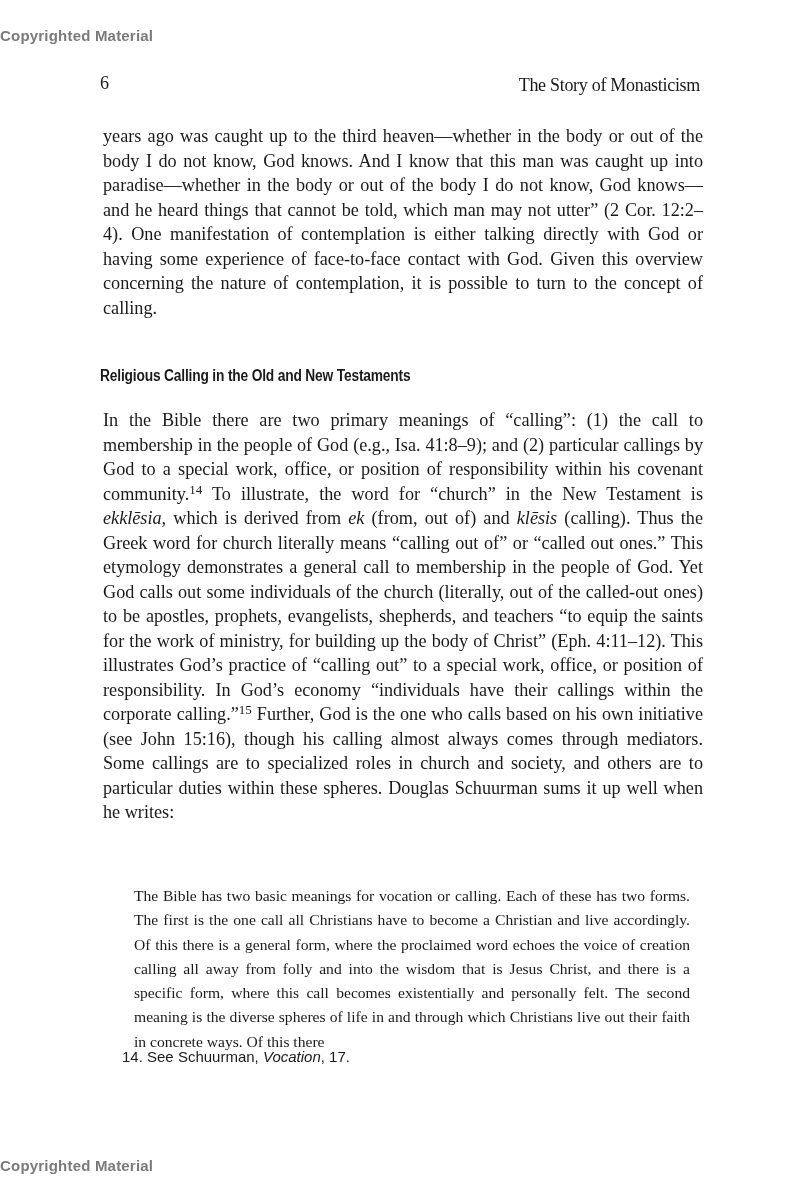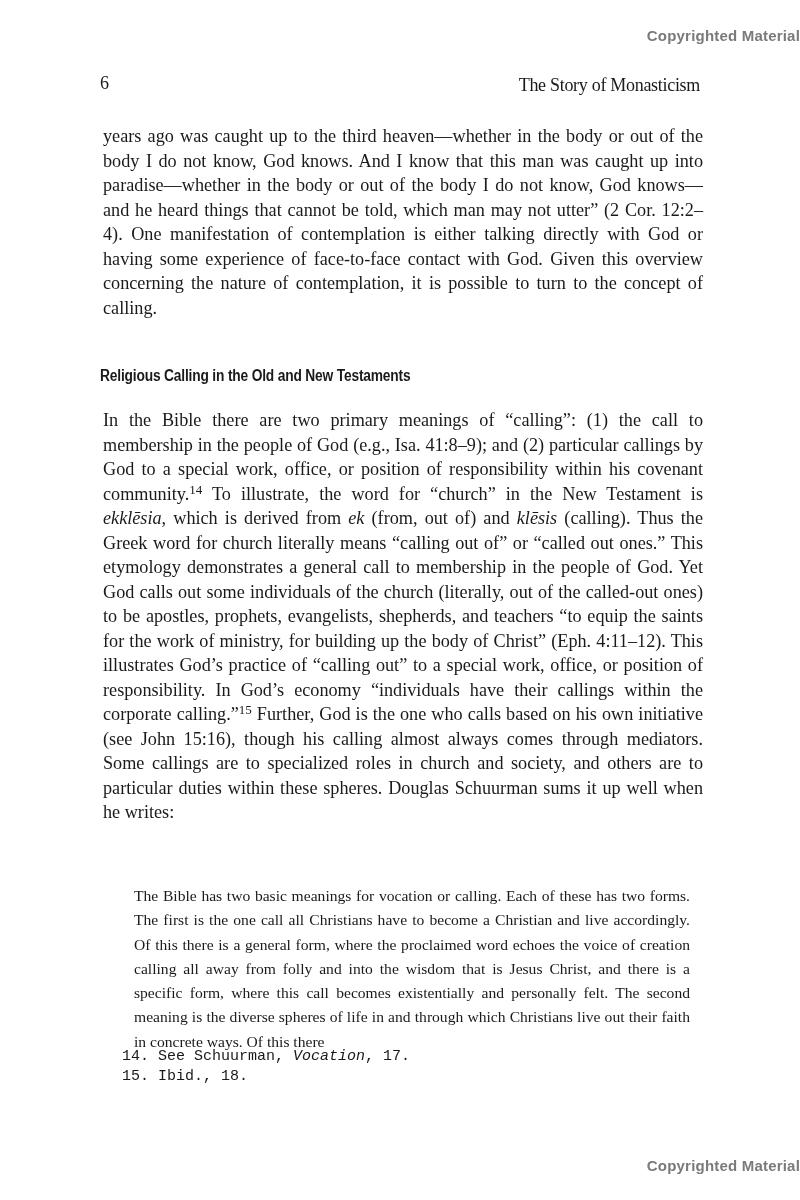--- a/index.html
+++ b/index.html
@@ -1,18 +1,18 @@
 <!DOCTYPE html>
 <html><head>
   <meta charset="utf-8">
   <style>
     html, body { margin: 0; padding: 0; background: #ffffff; }
     body { width: 800px; height: 1200px; position: relative; overflow: hidden; color: #1a1a1a; }
     .watermark {
-      position: absolute; left: 0; width: 800px; text-align: right;
+      position: absolute; left: 0; width: 800px; text-align: left;
       font-family: "Liberation Sans", sans-serif; font-size: 15px; font-weight: bold;
       color: #7a7a7a; letter-spacing: 0.2px;
     }
     .wm-top { top: 27px; }
     .wm-bottom { top: 1157px; }
     .running-head {
       position: absolute; top: 73px; left: 100px; width: 600px; height: 24px;
       font-family: "Liberation Serif", serif;
     }
     .page-num { position: absolute; left: 0; top: 0; font-size: 18px; }
@@ -29,21 +29,21 @@
       transform: scaleX(0.86); transform-origin: left center; letter-spacing: -0.2px;
     }
     .p2 { top: 405px; }
     .block-quote {
       position: absolute; left: 122px; width: 556px; top: 872px; margin: 12px;
       font-family: "Liberation Serif", serif; font-size: 15.6px; line-height: 24.3px;
       text-align: justify;
     }
     .footnotes {
       position: absolute; left: 122px; top: 1047px;
-      font-family: Liberation Mono, monospace; font-size: 15px; line-height: 20px;
+      font-family: Liberation Sans, sans-serif; font-size: 15px; line-height: 20px;
     }
     .footnote { display: block; }
     sup.fn { font-size: 13px; vertical-align: 6px; line-height: 0; }
     em { font-style: italic; }
   </style>
 </head>
 <body>
 
 <div class="watermark wm-top">Copyrighted Material</div>
 
@@ -55,16 +55,15 @@
 <p class="body-text p1">years ago was caught up to the third heaven—whether in the body or out of the body I do not know, God knows. And I know that this man was caught up into paradise—whether in the body or out of the body I do not know, God knows—and he heard things that cannot be told, which man may not utter” (2 Cor. 12:2–4). One manifestation of contemplation is either talking directly with God or having some experience of face-to-face contact with God. Given this overview concerning the nature of contemplation, it is possible to turn to the concept of calling.</p>
 
 <h3 class="heading">Religious Calling in the Old and New Testaments</h3>
 
 <p class="body-text p2"><span>In the Bible there are two primary meanings of “calling”: (1) the call to membership in the people of God (e.g., Isa. 41:8–9); and (2) particular callings by God to a special work, office, or position of responsibility within his covenant community.</span><sup class="fn">14</sup><span> To illustrate, the word for “church” in the New Testament is </span><em>ekklēsia</em><span>, which is derived from </span><em>ek</em><span> (from, out of) and </span><em>klēsis</em><span> (calling). Thus the Greek word for church literally means “calling out of” or “called out ones.” This etymology demonstrates a general call to membership in the people of God. Yet God calls out some individuals of the church (literally, out of the called-out ones) to be apostles, prophets, evangelists, shepherds, and teachers “to equip the saints for the work of ministry, for building up the body of Christ” (Eph. 4:11–12). This illustrates God’s practice of “calling out” to a special work, office, or position of responsibility. In God’s economy “individuals have their callings within the corporate calling.”</span><sup class="fn">15</sup><span> Further, God is the one who calls based on his own initiative (see John 15:16), though his calling almost always comes through mediators. Some callings are to specialized roles in church and society, and others are to particular duties within these spheres. Douglas Schuurman sums it up well when he writes:</span></p>
 
 <blockquote class="block-quote">The Bible has two basic meanings for vocation or calling. Each of these has two forms. The first is the one call all Christians have to become a Christian and live accordingly. Of this there is a general form, where the proclaimed word echoes the voice of creation calling all away from folly and into the wisdom that is Jesus Christ, and there is a specific form, where this call becomes existentially and personally felt. The second meaning is the diverse spheres of life in and through which Christians live out their faith in concrete ways. Of this there</blockquote>
 
 <div class="footnotes">
   <span class="footnote"><span>14.</span><span> See Schuurman, </span><em>Vocation</em><span>, 17.</span></span>
-  <span class="footnote"><span>15.</span><span> Ibid., 18.</span></span>
 </div>
 
 <div class="watermark wm-bottom">Copyrighted Material</div>
 
 </body></html>

